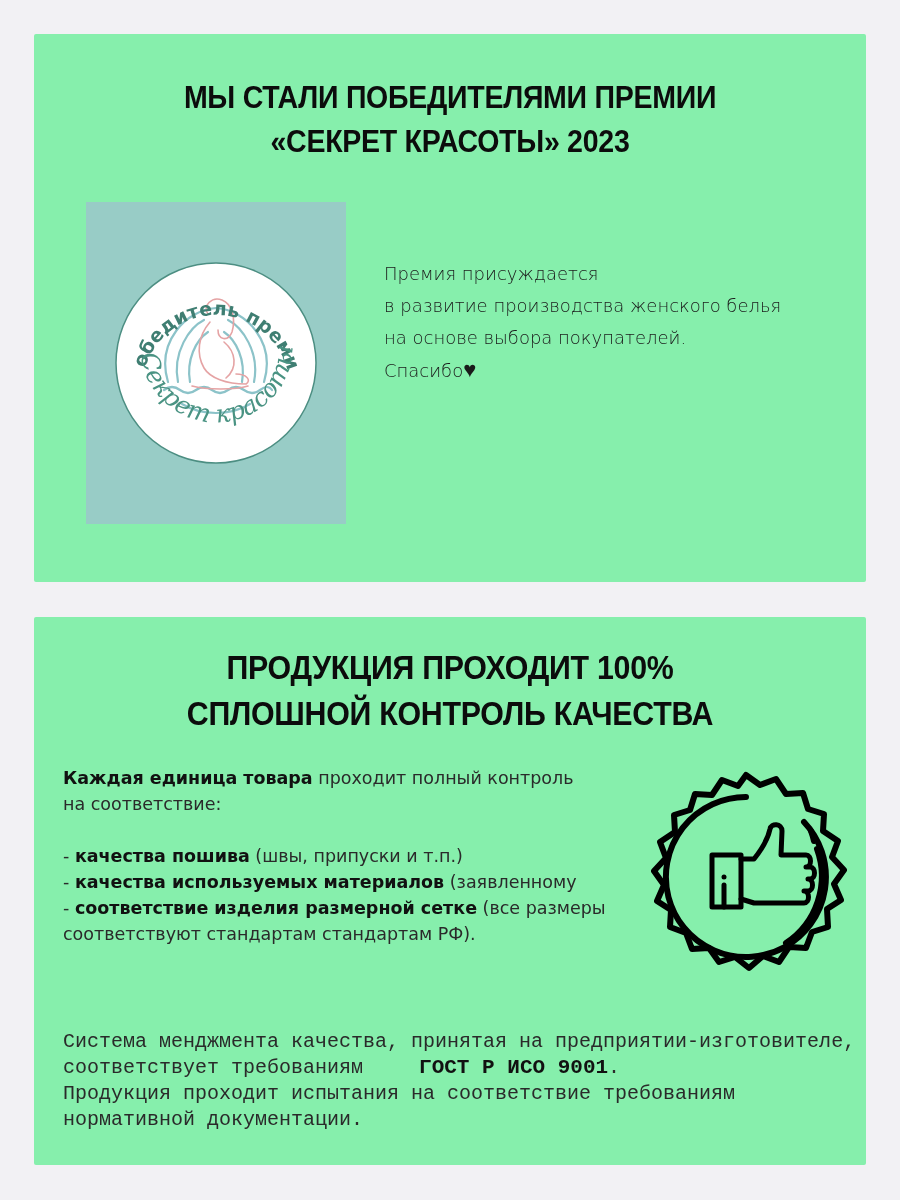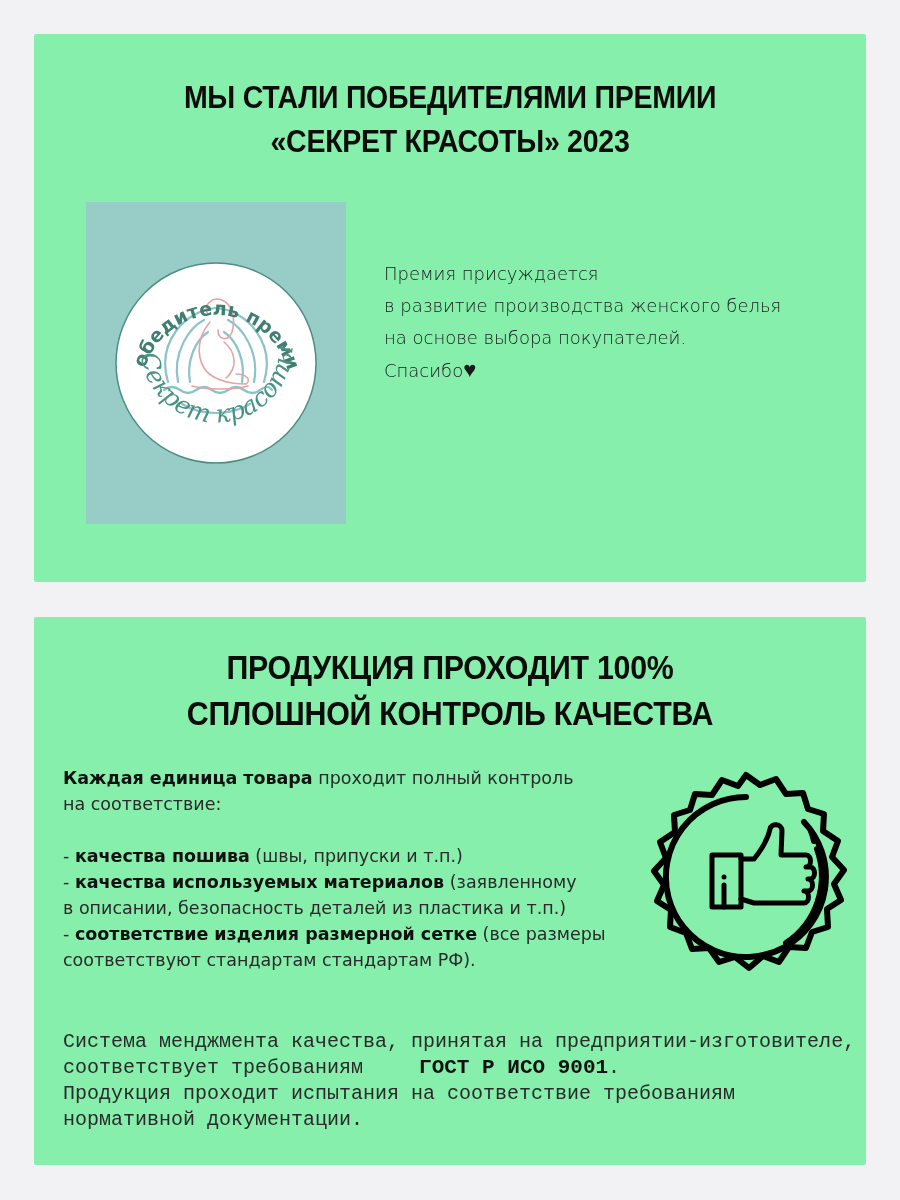--- a/index.html
+++ b/index.html
@@ -108,21 +108,20 @@
     <div>ПРОДУКЦИЯ ПРОХОДИТ 100%</div>
     <div>СПЛОШНОЙ КОНТРОЛЬ КАЧЕСТВА</div>
   </div>
 
   <div class="qc-text">
     <div class="line"><b>Каждая единица товара</b><span> проходит полный контроль</span></div>
     <div class="line">на соответствие:</div>
     <div class="gap"></div>
     <div class="line"><span>- </span><b>качества пошива</b><span> (швы, припуски и т.п.)</span></div>
     <div class="line"><span>- </span><b>качества используемых материалов</b><span> (заявленному</span></div>
-    <div class="line"><span>в описании, безопасность деталей из пластика и т.п.)</span></div>
     <div class="line"><span>- </span><b>соответствие изделия размерной сетке</b><span> (все размеры</span></div>
     <div class="line"><span>соответствуют стандартам стандартам РФ).</span></div>
   </div>
 
   <div class="badge">
     <svg width="220" height="220" viewBox="0 0 220 220">
       <polygon id="seal" fill="none" stroke="#000" stroke-width="6" stroke-linejoin="round" points="110,8 124,18 140,12 150,27 167,26 172,42 188,47 187,64 202,74 196,90 208,103 198,117 205,133 191,142 192,160 176,165 170,181 153,180 143,195 127,189 113,201 99,190 83,195 73,181 56,182 50,166 34,160 35,143 21,134 28,118 18,104 30,91 24,75 39,65 38,48 54,43 59,27 76,28 86,13 102,19"></polygon>
       <path d="M 110 30 A 80 80 0 1 0 168 55" fill="none" stroke="#000" stroke-width="6" stroke-linecap="round"></path>
       <path d="M 175 64 A 80 80 0 0 1 178 74" fill="none" stroke="#000" stroke-width="6" stroke-linecap="round"></path>
       <path d="M 181 82 A 80 80 0 0 1 150 176" fill="none" stroke="#000" stroke-width="6" stroke-linecap="round"></path>

